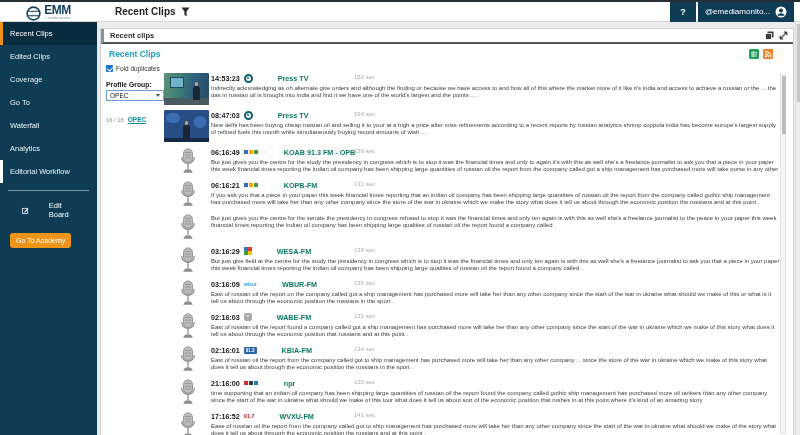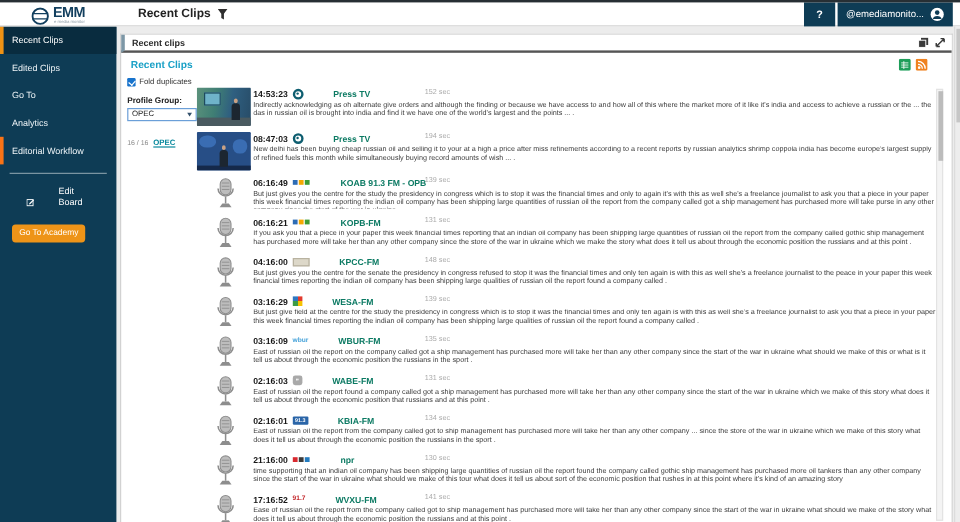--- a/index.html
+++ b/index.html
@@ -16,23 +16,23 @@
   .topbar-title-wrap { display:flex; align-items:center; gap:5px; margin-left:18px; }
   .topbar-title { font-size:10px; font-weight:bold; color:#222; }
   .topbar-right { margin-left:auto; display:flex; align-items:stretch; height:20px; gap:2px; padding-right:6px; }
   .help-btn { width:26px; background:#0e3c55; color:#fff; font-size:9px; font-weight:bold; display:flex; align-items:center; justify-content:center; cursor:pointer; }
   .account-btn { background:#0e3c55; color:#fff; font-size:8px; display:flex; align-items:center; gap:5px; padding:0 7px; cursor:pointer; }
 
   
   .sidebar { position:absolute; left:0; top:22px; bottom:0; width:97px; background:#0e3c55; z-index:4; }
   .nav-item { padding:7px 6px 7px 10px; font-size:7.5px; color:#eef4f7; cursor:pointer; }
   .nav-item.active { background:#092c3f; border-left:3px solid #ef9214; padding-left:7px; color:#fff; }
-  .nav-item.accent { border-left:3px solid #f97316; padding-left:7px; }
+  .nav-item.accent { border-left:3px solid #ffffff; padding-left:7px; }
   .side-divider { margin:7px 8px 5px 8px; border-top:1px solid rgba(255,255,255,0.45); }
-  .edit-board { display:flex; align-items:flex-end; gap:20px; padding:5px 22px; font-size:7.5px; color:#fff; cursor:pointer; }
+  .edit-board { display:flex; align-items:center; gap:20px; padding:5px 22px; font-size:7.5px; color:#fff; cursor:pointer; }
   .academy-btn { margin:9px 10px; display:inline-block; background:#ee9418; color:#fff; font-size:7px; padding:4px 6px; border-radius:3px; cursor:pointer; }
 
   
   .main { position:absolute; left:97px; top:22px; right:0; bottom:0; background:#ececec; }
   .panel { position:absolute; left:3px; top:6px; right:6px; bottom:0; background:#fff; border:1px solid #d2d2d2; border-bottom:none; }
   .panel-titlebar { height:15px; background:#fff; border-left:3px solid #7d97a6; border-bottom:2px solid #555; display:flex; align-items:center; padding:0 5px 0 6px; }
   .panel-titlebar .wtitle { font-size:7.5px; font-weight:bold; color:#2b2b2b; }
   .tb-icons { margin-left:auto; display:flex; align-items:center; gap:5px; }
   .head-row { display:flex; align-items:center; padding:5px 8px 2px 8px; }
   .panel-link { font-size:8.5px; font-weight:bold; color:#18a0c6; cursor:pointer; }
@@ -131,21 +131,23 @@
           <circle cx="6" cy="4.5" r="1.9" fill="#0e3c55"></circle>
           <path d="M2.3 9.8 a3.8 3.2 0 0 1 7.4 0 z" fill="#0e3c55"></path>
         </svg>
       </div>
     </div>
   </header>
 
   <nav class="sidebar">
     <div class="nav-item active">Recent Clips</div>
     <div class="nav-item">Edited Clips</div>
+    <div class="nav-item">Coverage</div>
     <div class="nav-item">Go To</div>
+    <div class="nav-item">Waterfall</div>
     <div class="nav-item">Analytics</div>
     <div class="nav-item accent">Editorial Workflow</div>
     <div class="side-divider"></div>
     <div class="edit-board">
       <svg width="9" height="9" viewBox="0 0 9 9">
         <rect x="0.6" y="1.6" width="6.8" height="6.8" fill="none" stroke="#fff" stroke-width="1"></rect>
         <path d="M3.2 5.8 L7.6 1.4 L8.6 2.4 L4.2 6.8 L3 7 Z" fill="#fff"></path>
       </svg>
       <span>Edit Board</span>
     </div>
@@ -293,26 +295,20 @@
           <div class="thumb-cell">
             <svg width="18" height="27" viewBox="0 0 20 30">
               <rect x="5" y="1" width="10" height="15" rx="5" fill="#bdbdbd" stroke="#8d8d8d"></rect>
               <path d="M6.5 5 h7 M6.5 8 h7 M6.5 11 h7" stroke="#8d8d8d" stroke-width="0.8"></path>
               <path d="M3 10 a7 7 0 0 0 14 0" fill="none" stroke="#8d8d8d" stroke-width="1.4"></path>
               <line x1="10" y1="17.5" x2="10" y2="24" stroke="#8d8d8d" stroke-width="1.4"></line>
               <path d="M4.5 27.5 h11 l-2.5 -3.5 h-6 z" fill="#8d8d8d"></path>
             </svg>
           </div>
           <div class="clip-main">
-            <div class="clip-head">
-              <span class="time">04:16:00</span>
-              <span class="sicon ic-kpcc"></span>
-              <span class="station">KPCC-FM</span>
-              <span class="dur">148 sec</span>
-            </div>
             <div class="clip-text">But just gives you the centre for the senate the presidency in congress refused to stop it was the financial times and only ten again is with this as well she's a freelance journalist to the peace in your paper this week financial times reporting the indian oil company has been shipping large qualities of russian oil the report found a company called .</div>
           </div>
         </div>
 
         <div class="clip radio">
           <div class="thumb-cell">
             <svg width="18" height="27" viewBox="0 0 20 30">
               <rect x="5" y="1" width="10" height="15" rx="5" fill="#bdbdbd" stroke="#8d8d8d"></rect>
               <path d="M6.5 5 h7 M6.5 8 h7 M6.5 11 h7" stroke="#8d8d8d" stroke-width="0.8"></path>
               <path d="M3 10 a7 7 0 0 0 14 0" fill="none" stroke="#8d8d8d" stroke-width="1.4"></path>

